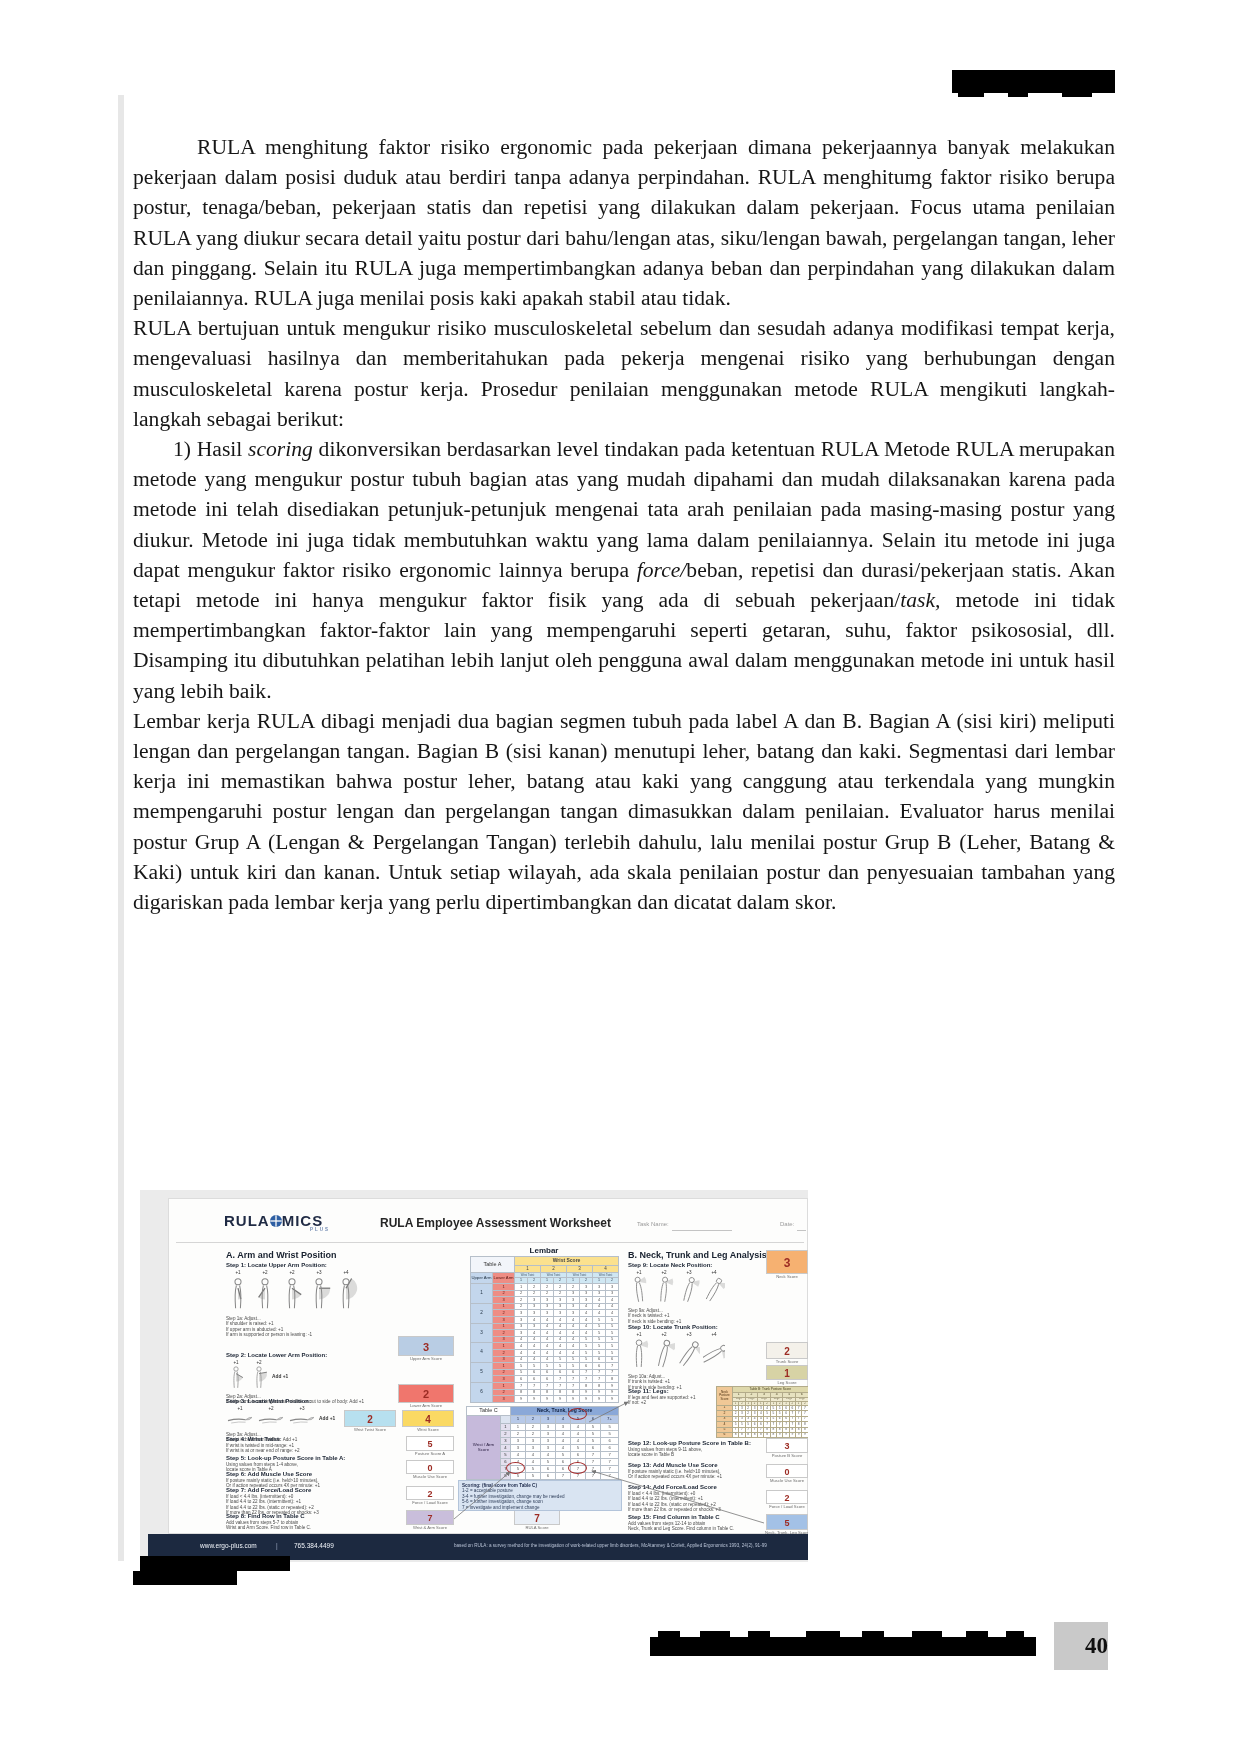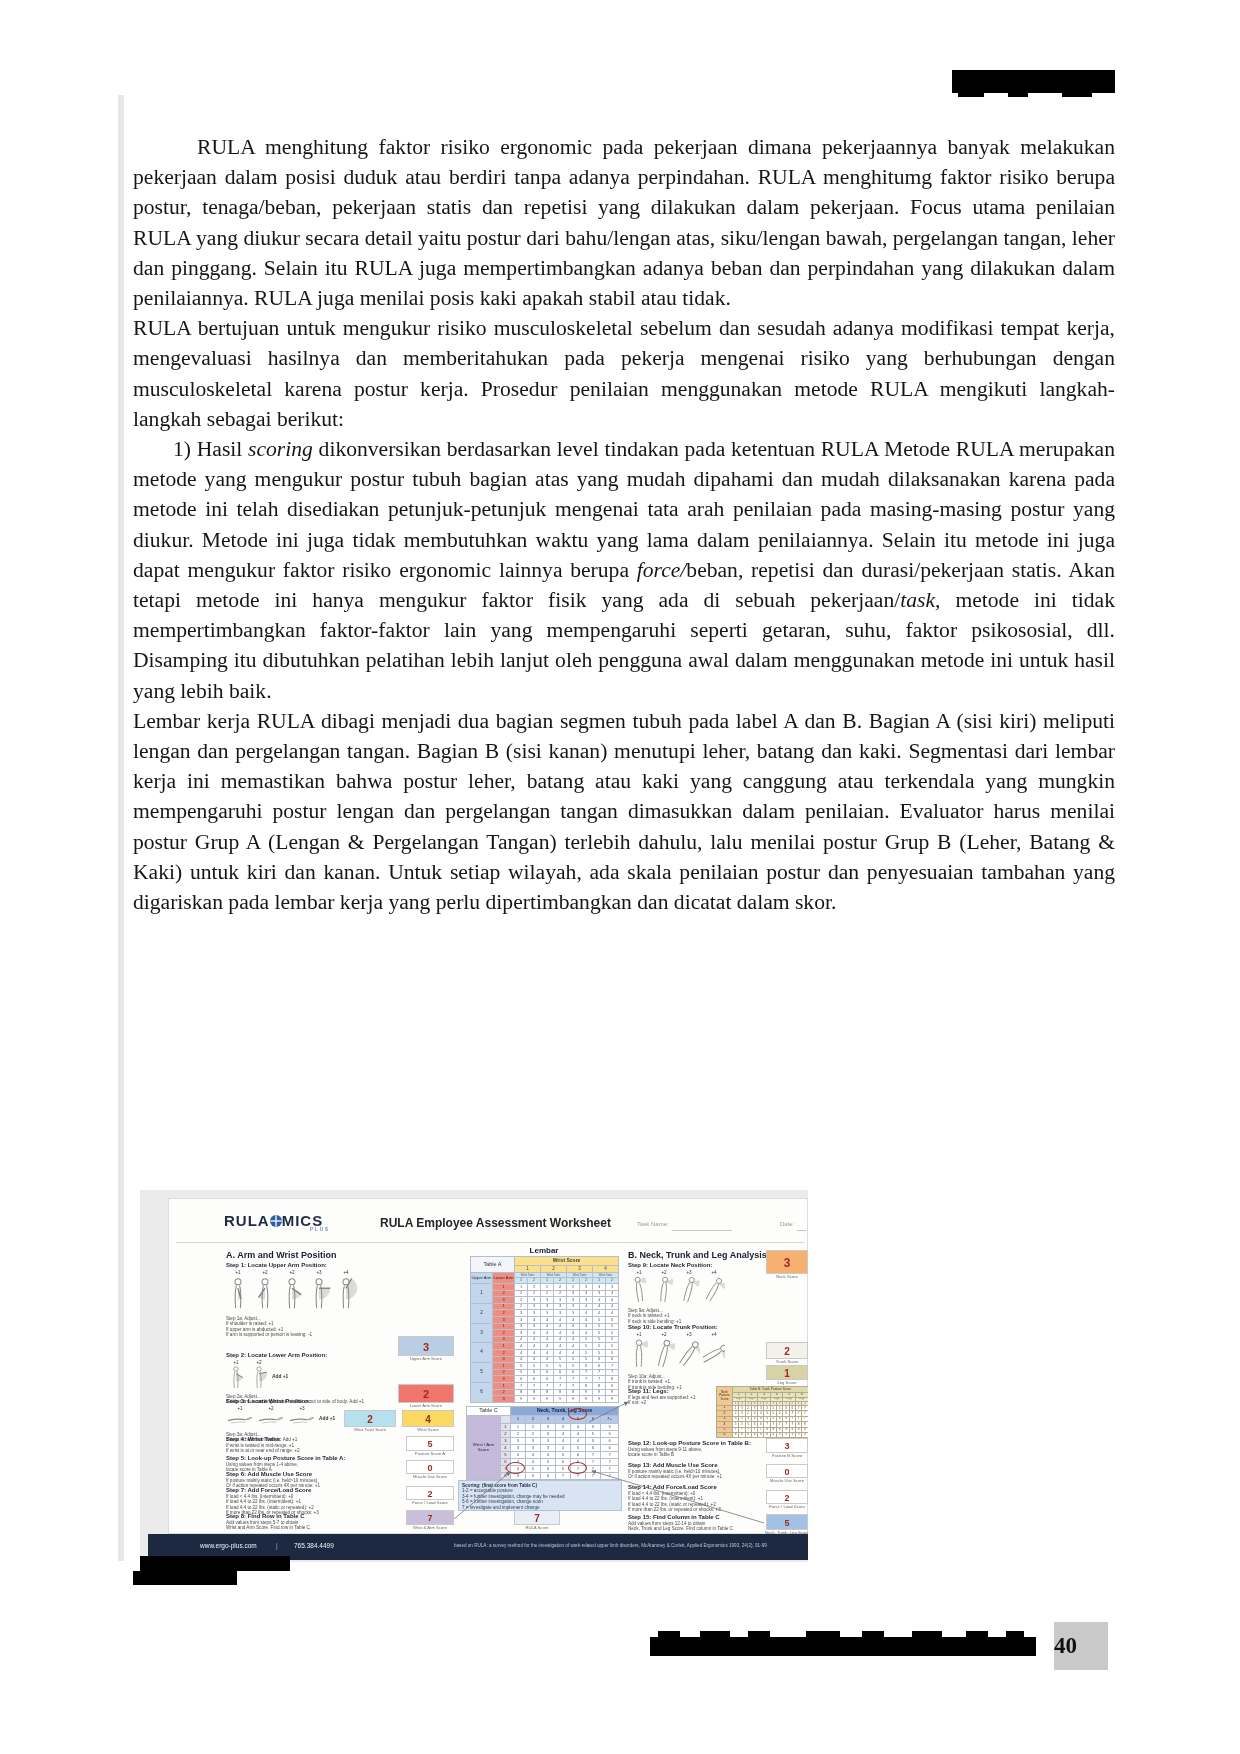--- a/index.html
+++ b/index.html
@@ -14,21 +14,21 @@
   .issn-band b{font-weight:bold}
   
   .body-text{position:absolute;left:133px;top:132px;width:982px;height:1052px;overflow:hidden;
              font-size:21.6px;line-height:30.2px;text-align:justify}
   .para{margin:0}
   .para.first{text-indent:64px}
   .para.list{text-indent:40px}
   .it{font-style:italic}
   
   .pagenum-box{position:absolute;left:1054px;top:1622px;width:54px;height:48px;background:#c9c9c9;
-               text-align:left;font-size:23px;font-weight:bold;line-height:48px;color:#101010}
+               text-align:right;font-size:23px;font-weight:bold;line-height:48px;color:#101010}
   
   .ws{position:absolute;left:140px;top:1190px;width:668px;height:372px;background:#ebebeb;
       font-family:"Liberation Sans",sans-serif;overflow:hidden}
   .ws-sheet{position:absolute;left:28px;top:8px;width:640px;height:336px;background:#fdfdfc;border:1px solid #dcdcdc}
   .ws-navy{position:absolute;left:8px;top:344px;width:660px;height:26px;background:#1c2940;color:#e8edf5}
   .ws-navy .url{position:absolute;left:52px;top:8px;font-size:6.5px;color:#f2f5fa}
   .ws-navy .div{position:absolute;left:128px;top:8px;font-size:6.5px;color:#9aa7bd}
   .ws-navy .phone{position:absolute;left:146px;top:8px;font-size:6.5px;color:#f2f5fa}
   .ws-navy .credit{position:absolute;left:306px;top:9px;width:352px;font-size:4.6px;color:#b9c3d6;line-height:1.15}
   .ws-logo{position:absolute;left:84px;top:22px;font-size:15px;font-weight:bold;letter-spacing:1px;color:#1f2a44;white-space:nowrap}

